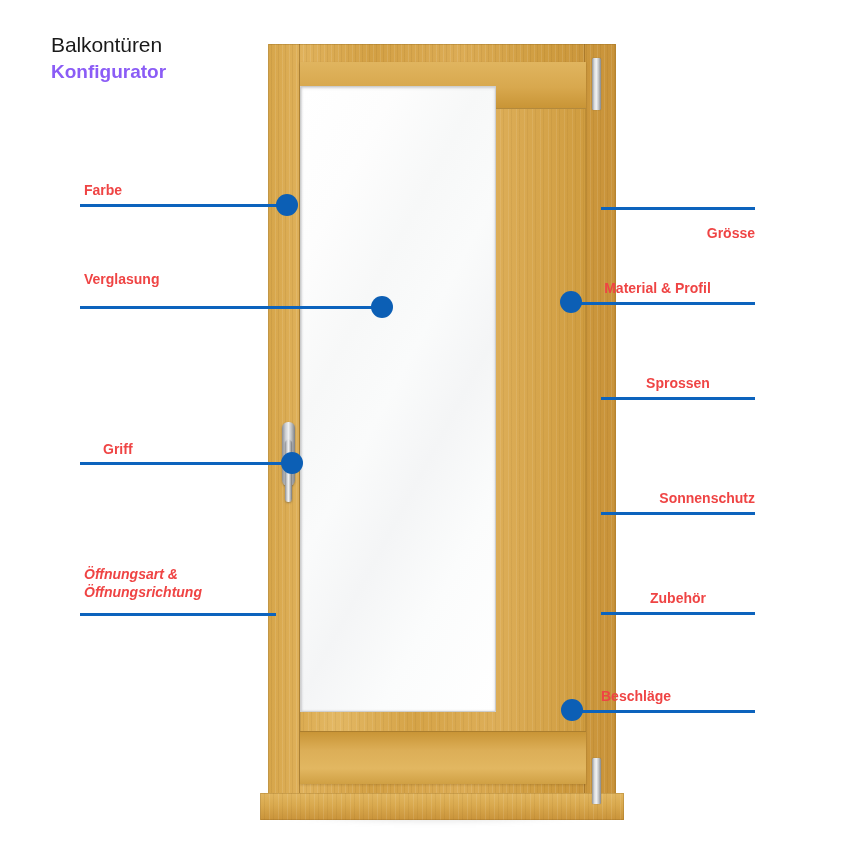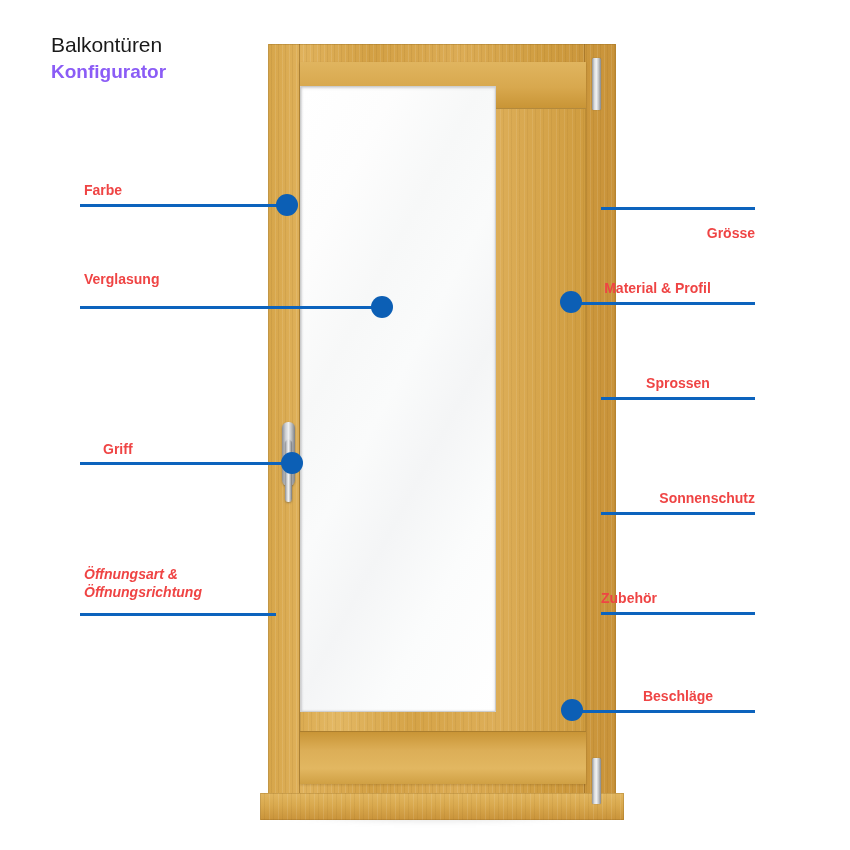--- a/index.html
+++ b/index.html
@@ -276,23 +276,23 @@
     <div class="callout-label" style="left:601px; top:374px; width:154px; text-align:center;">Sprossen</div>
     <div class="leader-line" style="left:601px; top:397px; width:154px;"></div>
   </div>
 
   <div class="callout">
     <div class="callout-label" style="left:596px; top:489px; width:159px; text-align:right;">Sonnenschutz</div>
     <div class="leader-line" style="left:601px; top:512px; width:154px;"></div>
   </div>
 
   <div class="callout">
-    <div class="callout-label" style="left:601px; top:589px; width:154px; text-align:left;">Zubehör</div>
+    <div class="callout-label" style="left:601px; top:589px; width:154px; text-align:center;">Zubehör</div>
     <div class="leader-line" style="left:601px; top:612px; width:154px;"></div>
   </div>
 
   <div class="callout">
-    <div class="callout-label" style="left:601px; top:687px; width:154px; text-align:center;">Beschläge</div>
+    <div class="callout-label" style="left:601px; top:687px; width:154px; text-align:left;">Beschläge</div>
     <div class="leader-line" style="left:572px; top:710px; width:183px;"></div>
     <div class="leader-dot" style="left:561px; top:699px;"></div>
   </div>
 
 </div>
 
 </body></html>

